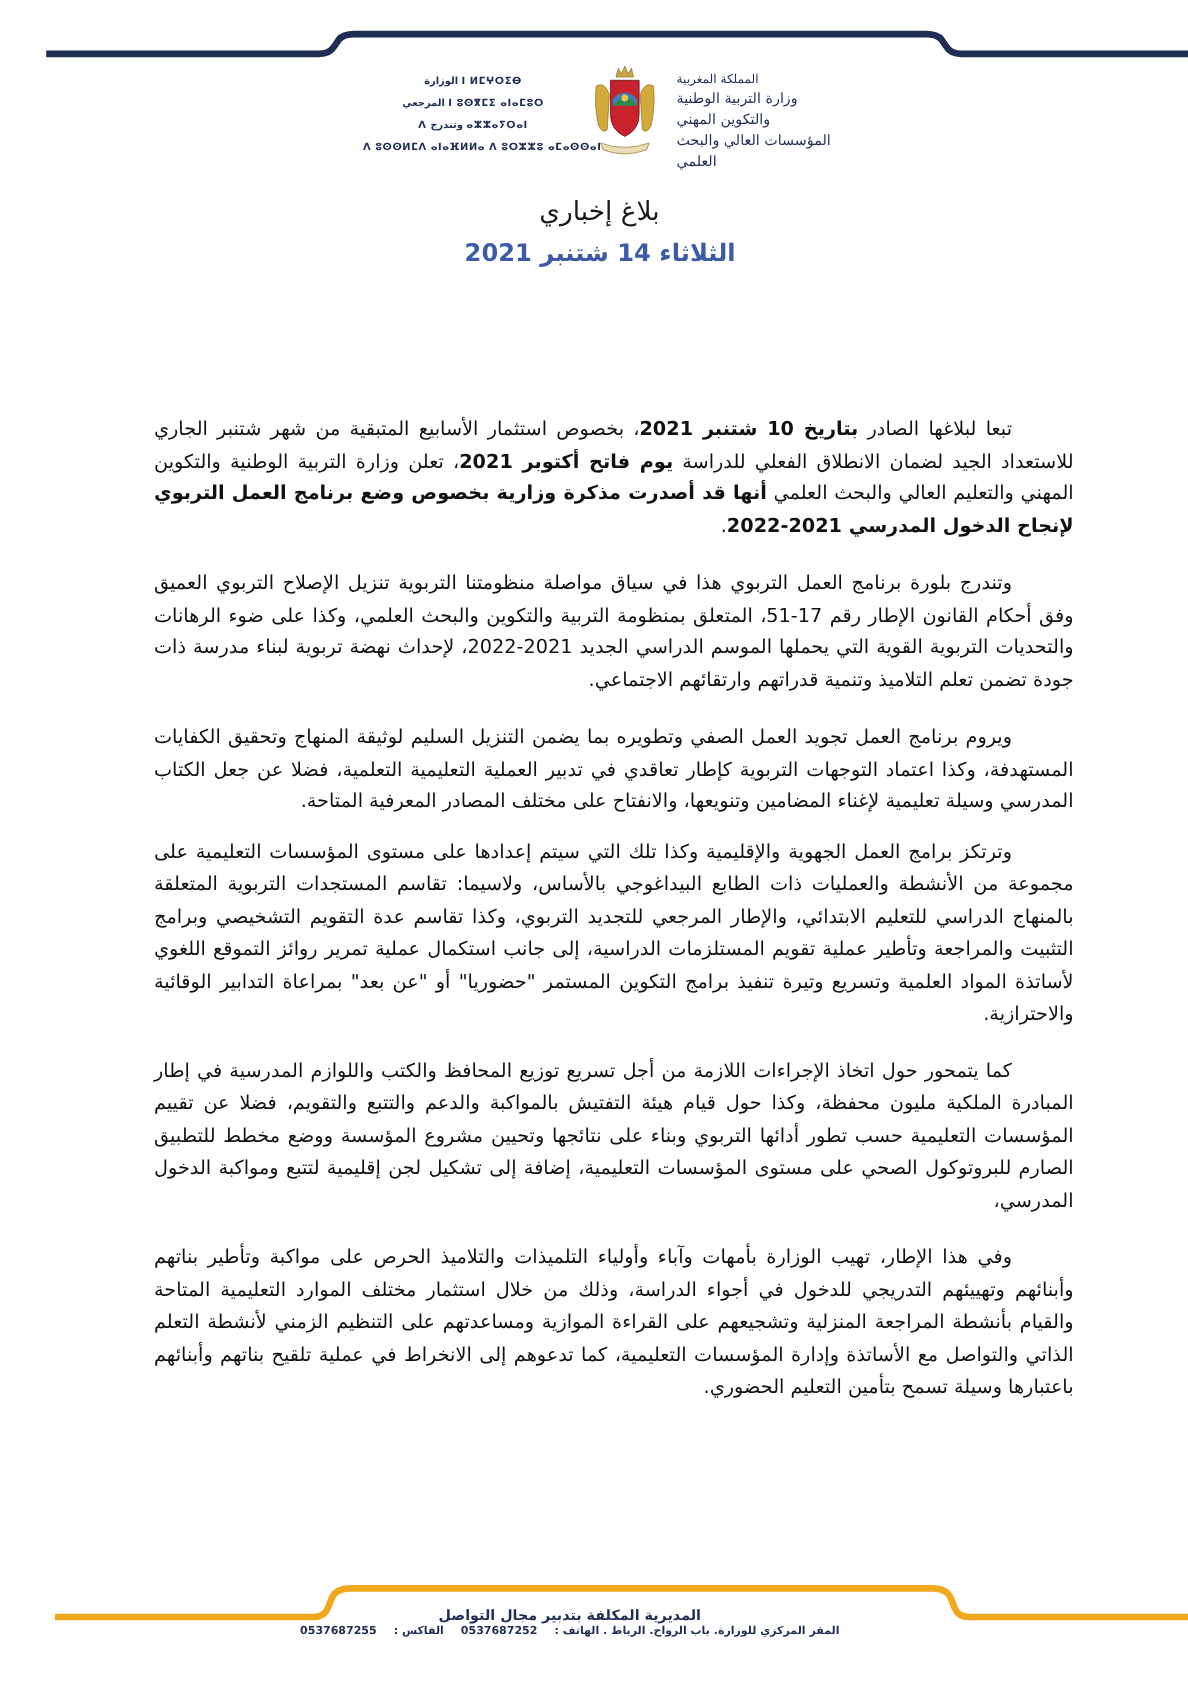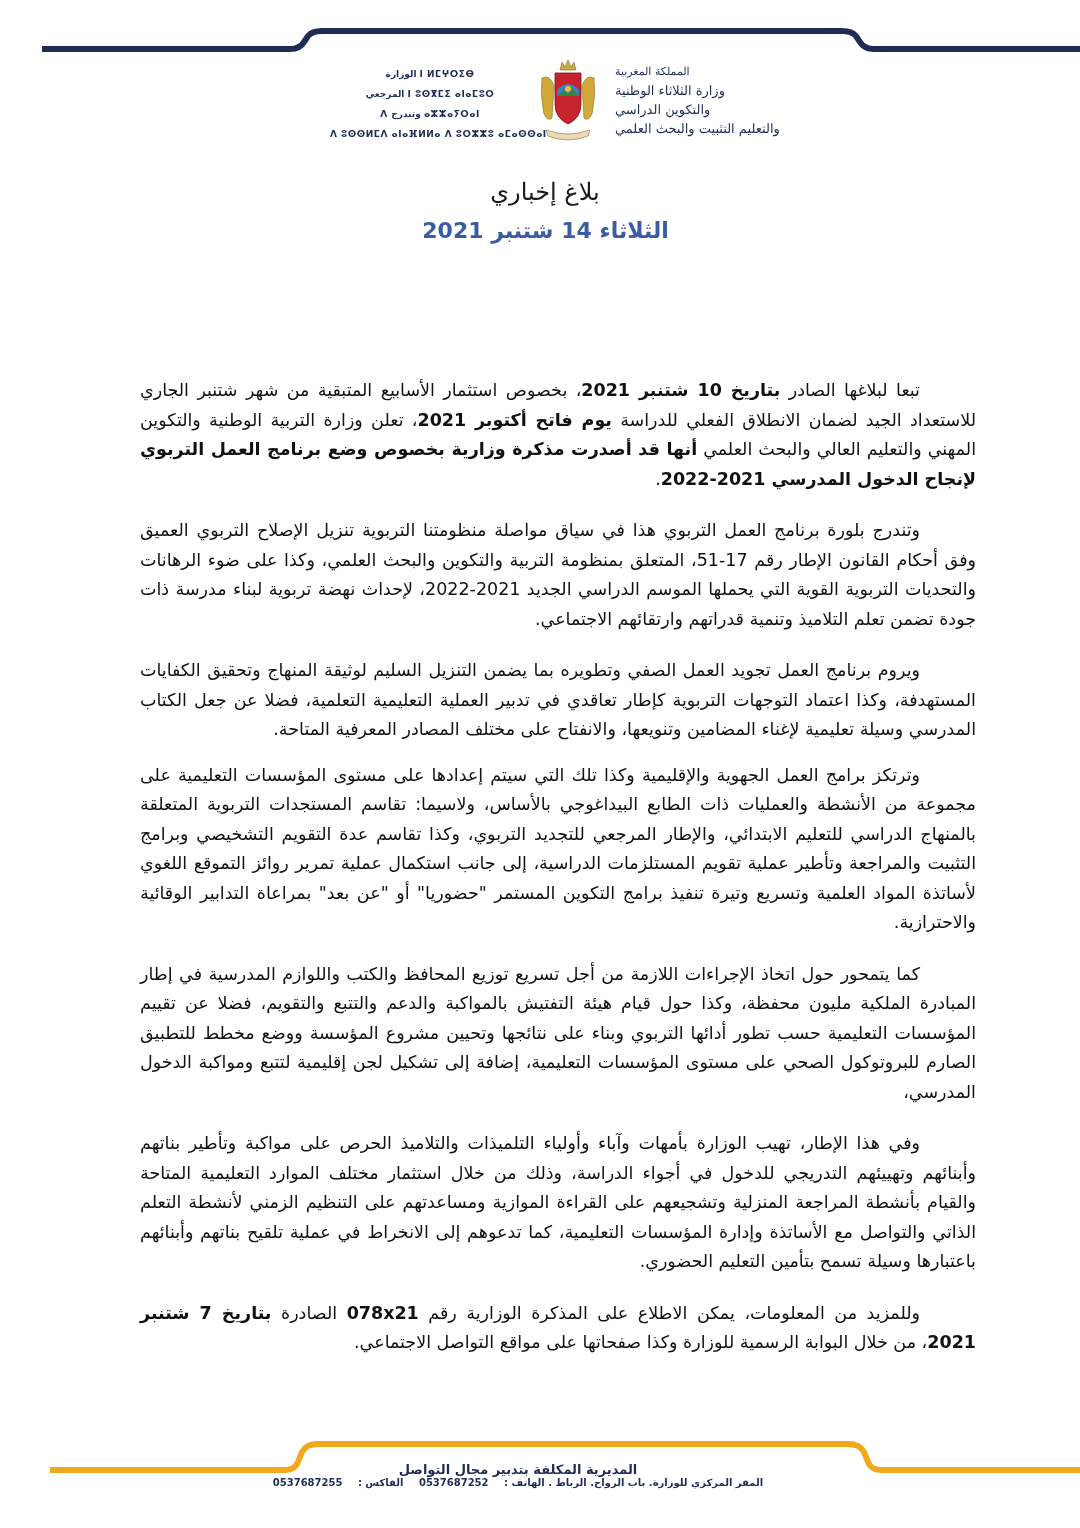--- a/index.html
+++ b/index.html
@@ -54,39 +54,38 @@
 
     <path d="M19 34 Q30 22 41 34 L41 40 L19 40 Z" fill="#3e7fc2"></path>
     <path d="M19 40 L26 34 L30 38 L35 33 L41 40 Z" fill="#2e8a3c"></path>
     <circle cx="30" cy="33" r="3" fill="#f2c230"></circle>
 
     <path d="M8 74 Q30 82 52 74 L50 80 Q30 88 10 80 Z" fill="#e9dcb6" stroke="#8a6d22" stroke-width="0.6"></path>
   </svg>
 
   <div class="arabic-ministry">
     <div class="l1">المملكة المغربية</div>
-    <div>وزارة الثلاثاء الوطنية</div>
-    <div>والتكوين الدراسي</div>
-    <div>والتعليم التثبيت والبحث العلمي</div>
+    <div>وزارة التربية الوطنية</div>
+    <div>والتكوين المهني</div>
+    <div>المؤسسات العالي والبحث العلمي</div>
   </div>
 </div>
 
 <div class="title-block">
   <div class="title">بلاغ إخباري</div>
   <div class="date">الثلاثاء 14 شتنبر 2021</div>
 </div>
 
 <div class="content">
   <p><span>تبعا لبلاغها الصادر </span><b>بتاريخ 10 شتنبر 2021</b><span>، بخصوص استثمار الأسابيع المتبقية من شهر شتنبر الجاري للاستعداد الجيد لضمان الانطلاق الفعلي للدراسة </span><b>يوم فاتح أكتوبر 2021</b><span>، تعلن وزارة التربية الوطنية والتكوين المهني والتعليم العالي والبحث العلمي </span><b>أنها قد أصدرت مذكرة وزارية بخصوص وضع برنامج العمل التربوي لإنجاح الدخول المدرسي 2021-2022</b><span>.</span></p>
   <p><span>وتندرج بلورة برنامج العمل التربوي هذا في سياق مواصلة منظومتنا التربوية تنزيل الإصلاح التربوي العميق وفق أحكام القانون الإطار رقم 17-51، المتعلق بمنظومة التربية والتكوين والبحث العلمي، وكذا على ضوء الرهانات والتحديات التربوية القوية التي يحملها الموسم الدراسي الجديد 2021-2022، لإحداث نهضة تربوية لبناء مدرسة ذات جودة تضمن تعلم التلاميذ وتنمية قدراتهم وارتقائهم الاجتماعي.</span></p>
   <p class="tight"><span>ويروم برنامج العمل تجويد العمل الصفي وتطويره بما يضمن التنزيل السليم لوثيقة المنهاج وتحقيق الكفايات المستهدفة، وكذا اعتماد التوجهات التربوية كإطار تعاقدي في تدبير العملية التعليمية التعلمية، فضلا عن جعل الكتاب المدرسي وسيلة تعليمية لإغناء المضامين وتنويعها، والانفتاح على مختلف المصادر المعرفية المتاحة.</span></p>
   <p><span>وترتكز برامج العمل الجهوية والإقليمية وكذا تلك التي سيتم إعدادها على مستوى المؤسسات التعليمية على مجموعة من الأنشطة والعمليات ذات الطابع البيداغوجي بالأساس، ولاسيما: تقاسم المستجدات التربوية المتعلقة بالمنهاج الدراسي للتعليم الابتدائي، والإطار المرجعي للتجديد التربوي، وكذا تقاسم عدة التقويم التشخيصي وبرامج التثبيت والمراجعة وتأطير عملية تقويم المستلزمات الدراسية، إلى جانب استكمال عملية تمرير روائز التموقع اللغوي لأساتذة المواد العلمية وتسريع وتيرة تنفيذ برامج التكوين المستمر "حضوريا" أو "عن بعد" بمراعاة التدابير الوقائية والاحترازية.</span></p>
   <p><span>كما يتمحور حول اتخاذ الإجراءات اللازمة من أجل تسريع توزيع المحافظ والكتب واللوازم المدرسية في إطار المبادرة الملكية مليون محفظة، وكذا حول قيام هيئة التفتيش بالمواكبة والدعم والتتبع والتقويم، فضلا عن تقييم المؤسسات التعليمية حسب تطور أدائها التربوي وبناء على نتائجها وتحيين مشروع المؤسسة ووضع مخطط للتطبيق الصارم للبروتوكول الصحي على مستوى المؤسسات التعليمية، إضافة إلى تشكيل لجن إقليمية لتتبع ومواكبة الدخول المدرسي،</span></p>
   <p><span>وفي هذا الإطار، تهيب الوزارة بأمهات وآباء وأولياء التلميذات والتلاميذ الحرص على مواكبة وتأطير بناتهم وأبنائهم وتهييئهم التدريجي للدخول في أجواء الدراسة، وذلك من خلال استثمار مختلف الموارد التعليمية المتاحة والقيام بأنشطة المراجعة المنزلية وتشجيعهم على القراءة الموازية ومساعدتهم على التنظيم الزمني لأنشطة التعلم الذاتي والتواصل مع الأساتذة وإدارة المؤسسات التعليمية، كما تدعوهم إلى الانخراط في عملية تلقيح بناتهم وأبنائهم باعتبارها وسيلة تسمح بتأمين التعليم الحضوري.</span></p>
-  <p><span>وللمزيد من المعلومات، يمكن الاطلاع على المذكرة الوزارية رقم </span><b>078x21</b><span> الصادرة </span><b>بتاريخ 7 شتنبر 2021</b><span>، من خلال البوابة الرسمية للوزارة وكذا صفحاتها على مواقع التواصل الاجتماعي.</span></p>
 </div>
 
 <svg class="bottom-rule" viewBox="0 0 1080 50">
   <path d="M50 42 L285 42 Q295 42 298 34 L302 24 Q306 16 318 16 L848 16 Q860 16 864 24 L868 34 Q871 42 881 42 L1080 42" fill="none" stroke="#f2a81d" stroke-width="6"></path>
 </svg>
 
 <div class="footer">
   <div class="footer-title">المديرية المكلفة بتدبير مجال التواصل</div>
   <div class="footer-contact">
     <span>المقر المركزي للوزارة. باب الرواح. الرباط . الهاتف :</span>

